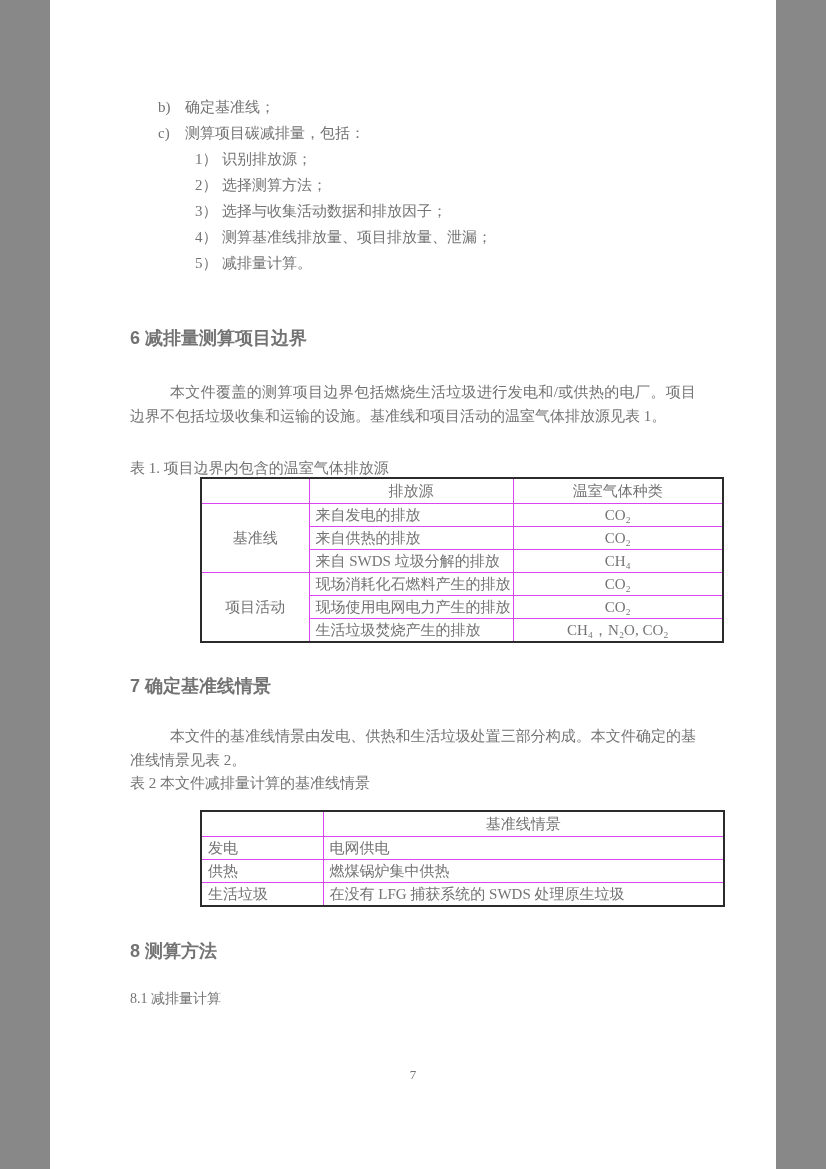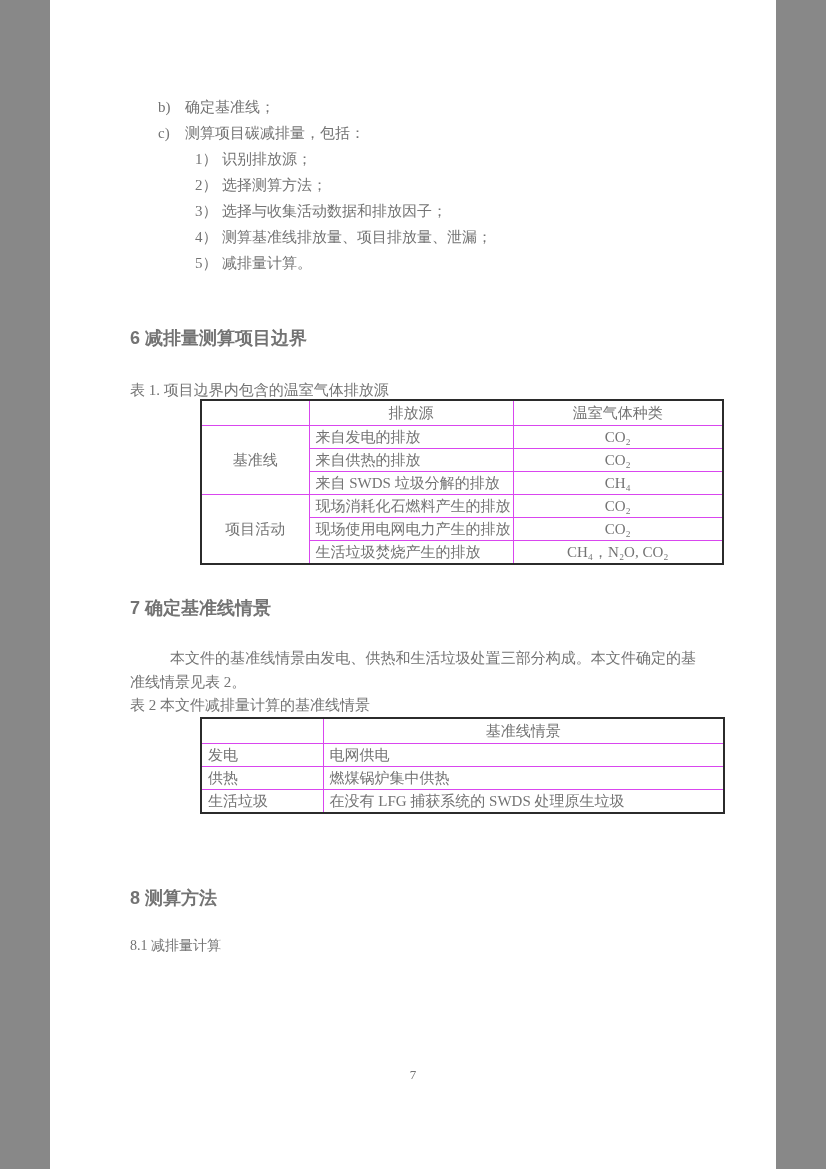--- a/index.html
+++ b/index.html
@@ -22,38 +22,38 @@
   .li.l1 .lbl{width:27px;}
   .li.l2{padding-left:65px;}
   .li.l2 .lbl{width:27px;}
   
   .h-sec{
     font-family:"Liberation Sans","DejaVu Sans",sans-serif;
     font-weight:700;font-size:18px;line-height:24px;
   }
   .h6{margin-top:50px;}
   .h7{margin-top:31px;}
-  .h8{margin-top:72px;}
+  .h8{margin-top:32px;}
   .h-sub{margin-top:27px;font-size:14px;line-height:18px;font-weight:400;}
   
   .para{margin-top:30px;line-height:24px;text-align:justify;text-indent:40px;}
   .para.p7{margin-top:26px;}
   
   .tbl-caption{line-height:18px;}
   .cap1{margin-top:31px;}
   .cap2{margin-top:2px;}
   
   table.doc-table{
     border-collapse:collapse;
     margin-left:70px;
     table-layout:fixed;
     border:2px solid #2b2b2b;
   }
   table.t1{margin-top:0;width:522px;}
-  table.t2{margin-top:3px;width:523px;}
+  table.t2{margin-top:18px;width:523px;}
   .doc-table td,.doc-table th{
     border:1px solid #d946ef;
     font-weight:400;
     padding:0 6px;
     height:22px;
     line-height:20px;
     vertical-align:middle;
     overflow:hidden;
     white-space:nowrap;
   }
@@ -78,20 +78,21 @@
       <div class="li l1"><span class="lbl">b)</span><span>确定基准线；</span></div>
       <div class="li l1"><span class="lbl">c)</span><span>测算项目碳减排量，包括：</span></div>
       <div class="li l2"><span class="lbl">1）</span><span>识别排放源；</span></div>
       <div class="li l2"><span class="lbl">2）</span><span>选择测算方法；</span></div>
       <div class="li l2"><span class="lbl">3）</span><span>选择与收集活动数据和排放因子；</span></div>
       <div class="li l2"><span class="lbl">4）</span><span>测算基准线排放量、项目排放量、泄漏；</span></div>
       <div class="li l2"><span class="lbl">5）</span><span>减排量计算。</span></div>
     </div>
 
     <div class="h-sec h6">6 减排量测算项目边界</div>
+    <div class="para">本文件覆盖的测算项目边界包括燃烧生活垃圾进行发电和/或供热的电厂。项目边界不包括垃圾收集和运输的设施。基准线和项目活动的温室气体排放源见表 1。</div>
 
     <div class="tbl-caption cap1">表 1. 项目边界内包含的温室气体排放源</div>
     <table class="doc-table t1">
       <colgroup>
           <col class="c1">
           <col class="c2">
           <col class="c3">
         </colgroup>
       <tbody>
         <tr class="hdr">

